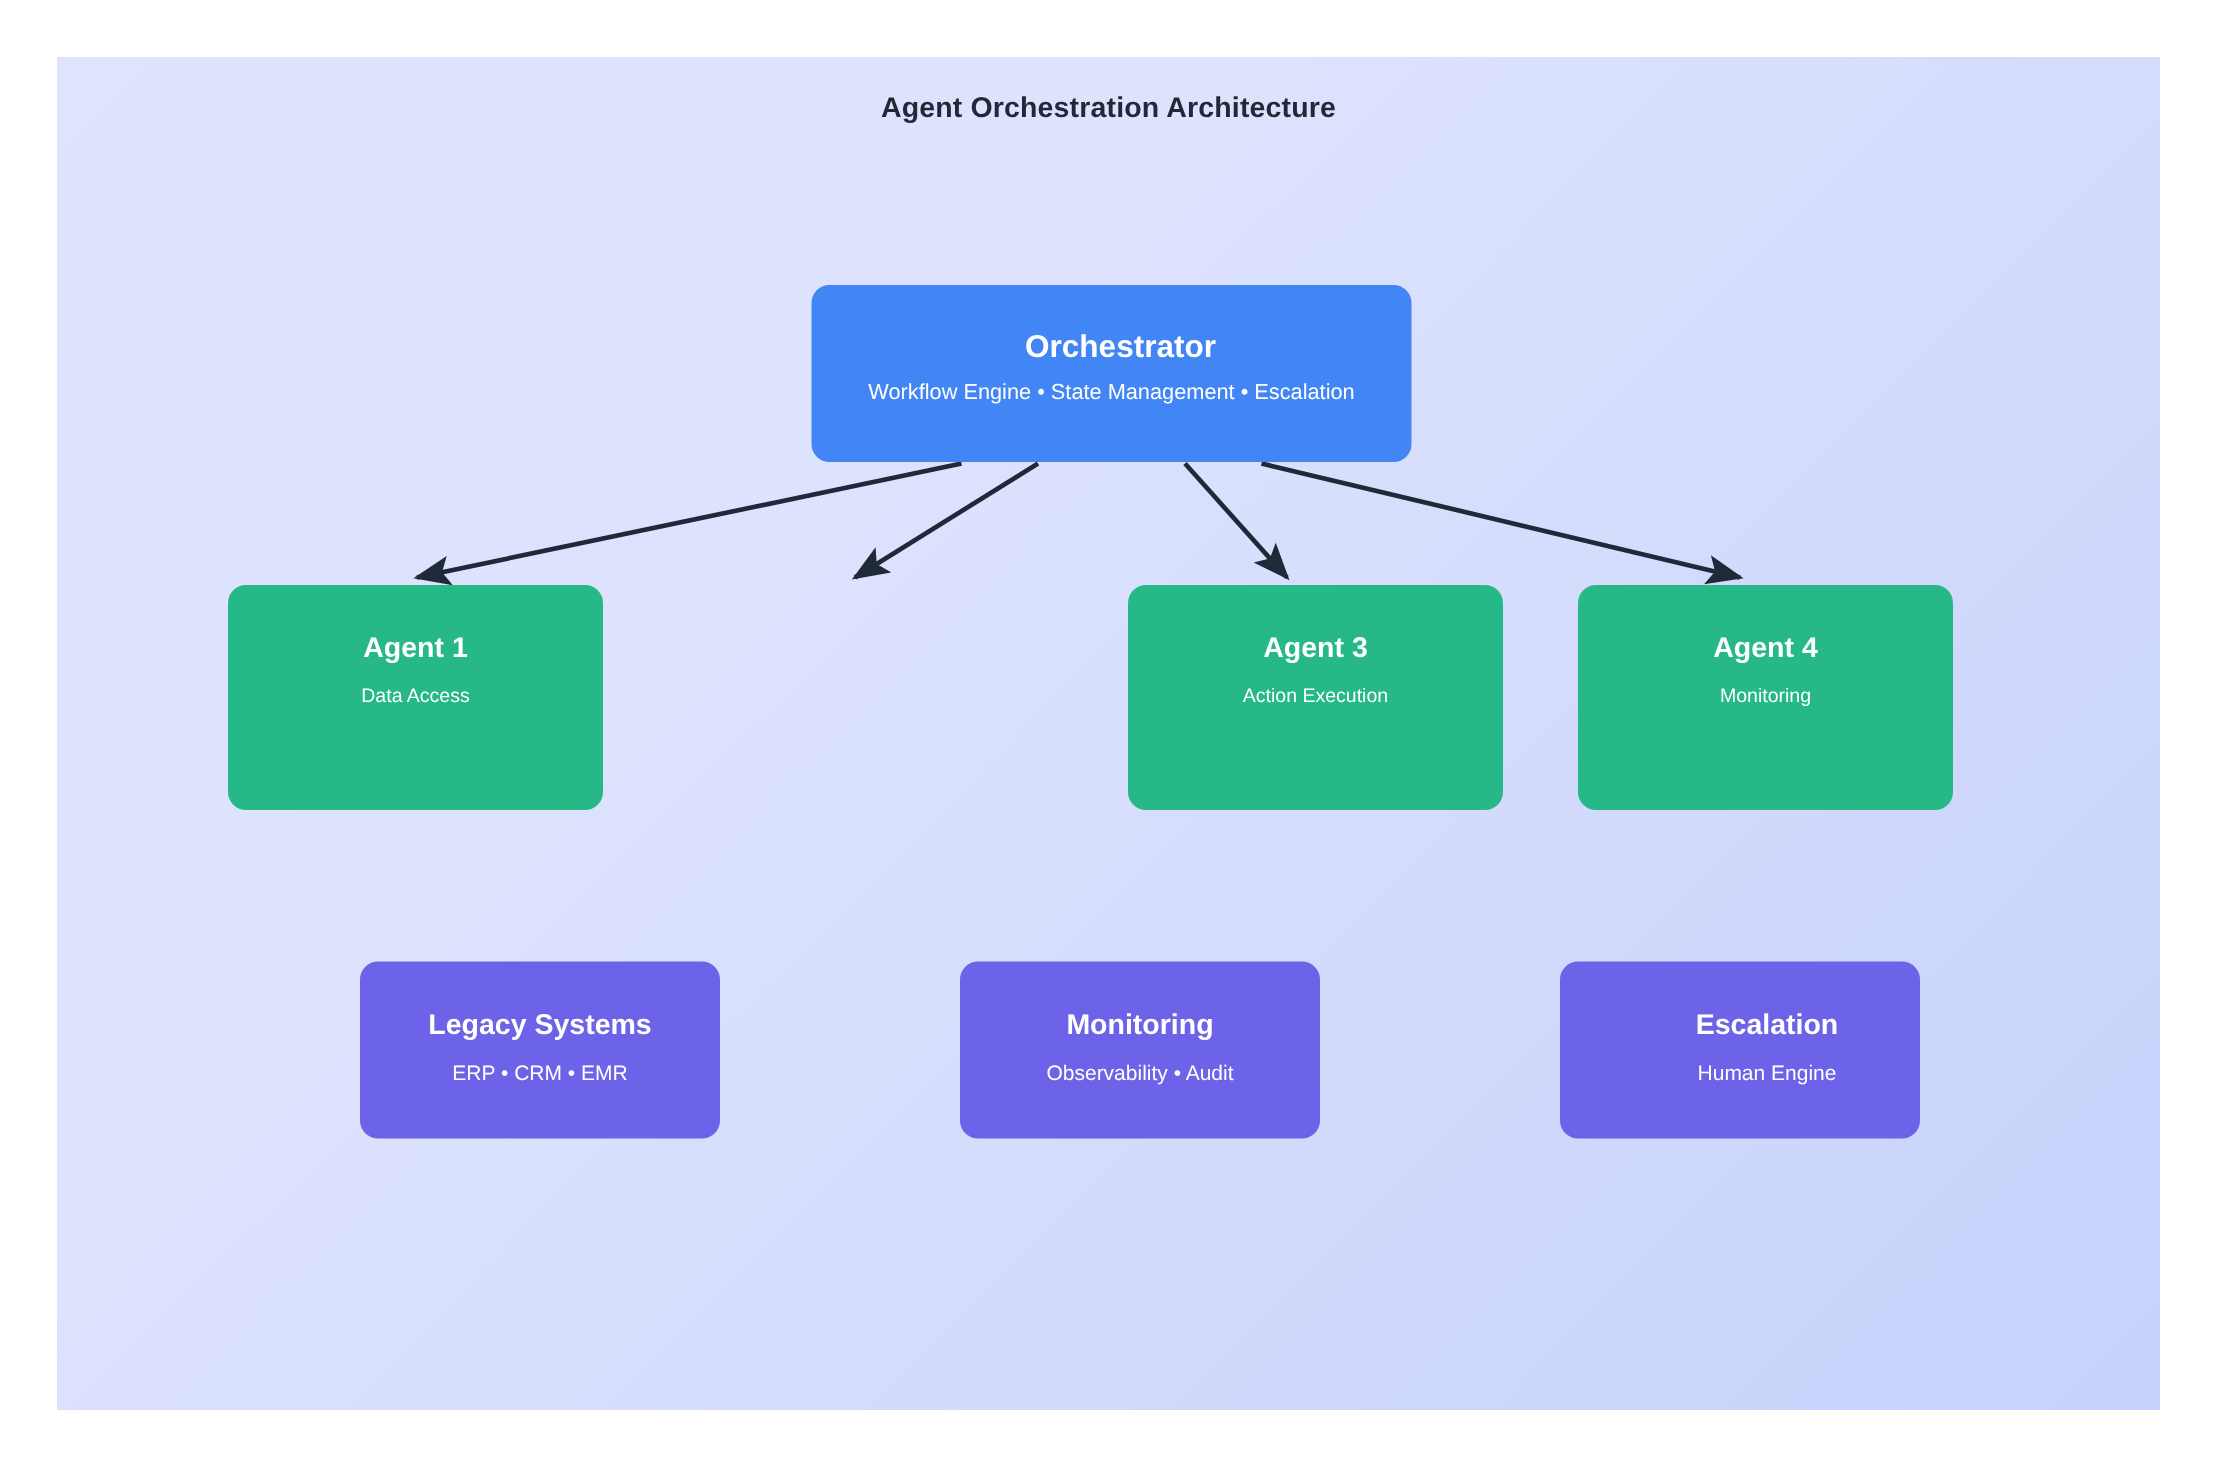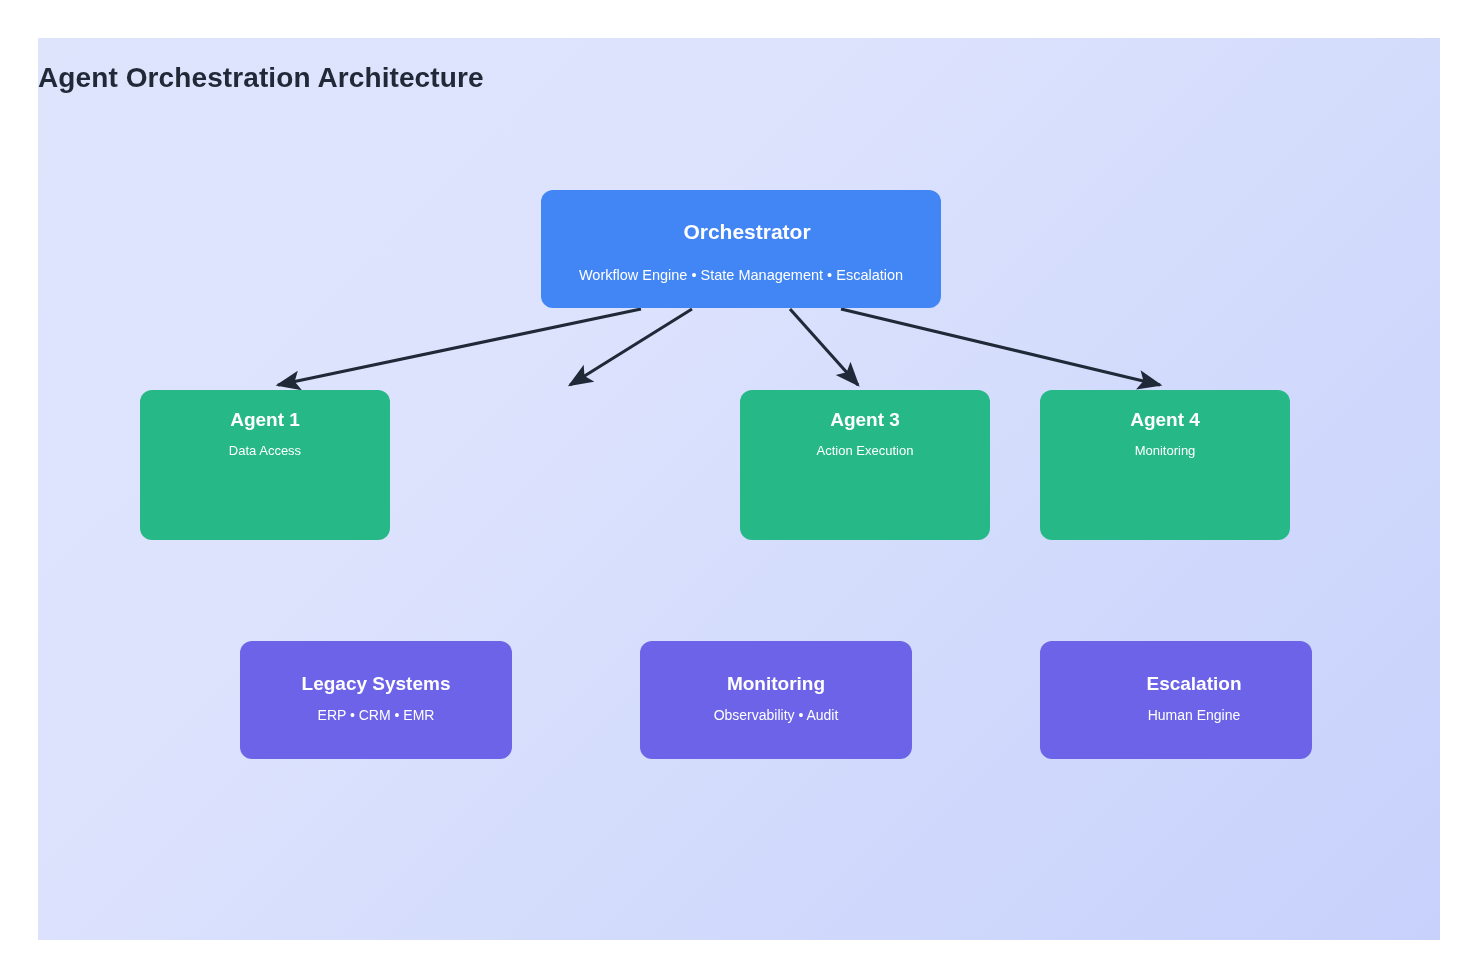--- a/index.html
+++ b/index.html
@@ -22,22 +22,22 @@
     height: 902px;
     background: linear-gradient(135deg, #dfe4fd 0%, #dde3fd 35%, #cfd8fc 75%, #c7d1fb 100%);
     overflow: hidden;
   }
 
   #diagram-title {
     position: absolute;
     left: 0;
     top: 24px;
     width: 1402px;
-    text-align: left;
-    font-size: 28px;
+    text-align: center;
+    font-size: 19px;
     font-weight: bold;
     color: #1f2937;
     letter-spacing: 0.1px;
   }
 
   #edges {
     position: absolute;
     left: 0;
     top: 0;
     width: 1402px;
@@ -73,40 +73,41 @@
   
   #node-orchestrator {
     left: 503px;
     top: 152px;
     width: 400px;
     height: 118px;
     background: #4285f4;
     padding-top: 30px;
   }
   #node-orchestrator .node-title { font-size: 21px; margin-left: 12px; }
-  #node-orchestrator .node-subtitle { margin-top: 24px; font-size: 14.5px; }
+  #node-orchestrator .node-subtitle { margin-top: 11px; font-size: 14.5px; }
 
   
   .agent-node {
     top: 352px;
     width: 250px;
     height: 150px;
     background: #26b887;
-    padding-top: 20px;
+    padding-top: 33px;
+    margin-left: 12px;
   }
   .agent-node .node-subtitle { margin-top: 12px; font-size: 13px; }
   #node-agent-1 { left: 102px; }
   #node-agent-2 { left: 402px; }
   #node-agent-3 { left: 702px; align-items: center; }
   #node-agent-4 { left: 1002px; }
 
   
   .support-node {
     top: 603px;
-    width: 272px;
+    width: 240px;
     height: 118px;
     background: #6c63e8;
     padding-top: 33px;
   }
   .support-node .node-subtitle { margin-top: 12px; font-size: 14px; }
   #node-legacy-systems { left: 202px; }
   #node-monitoring { left: 602px; }
   #node-escalation { left: 1002px; padding-left: 36px; }
 </style>
 </head>

